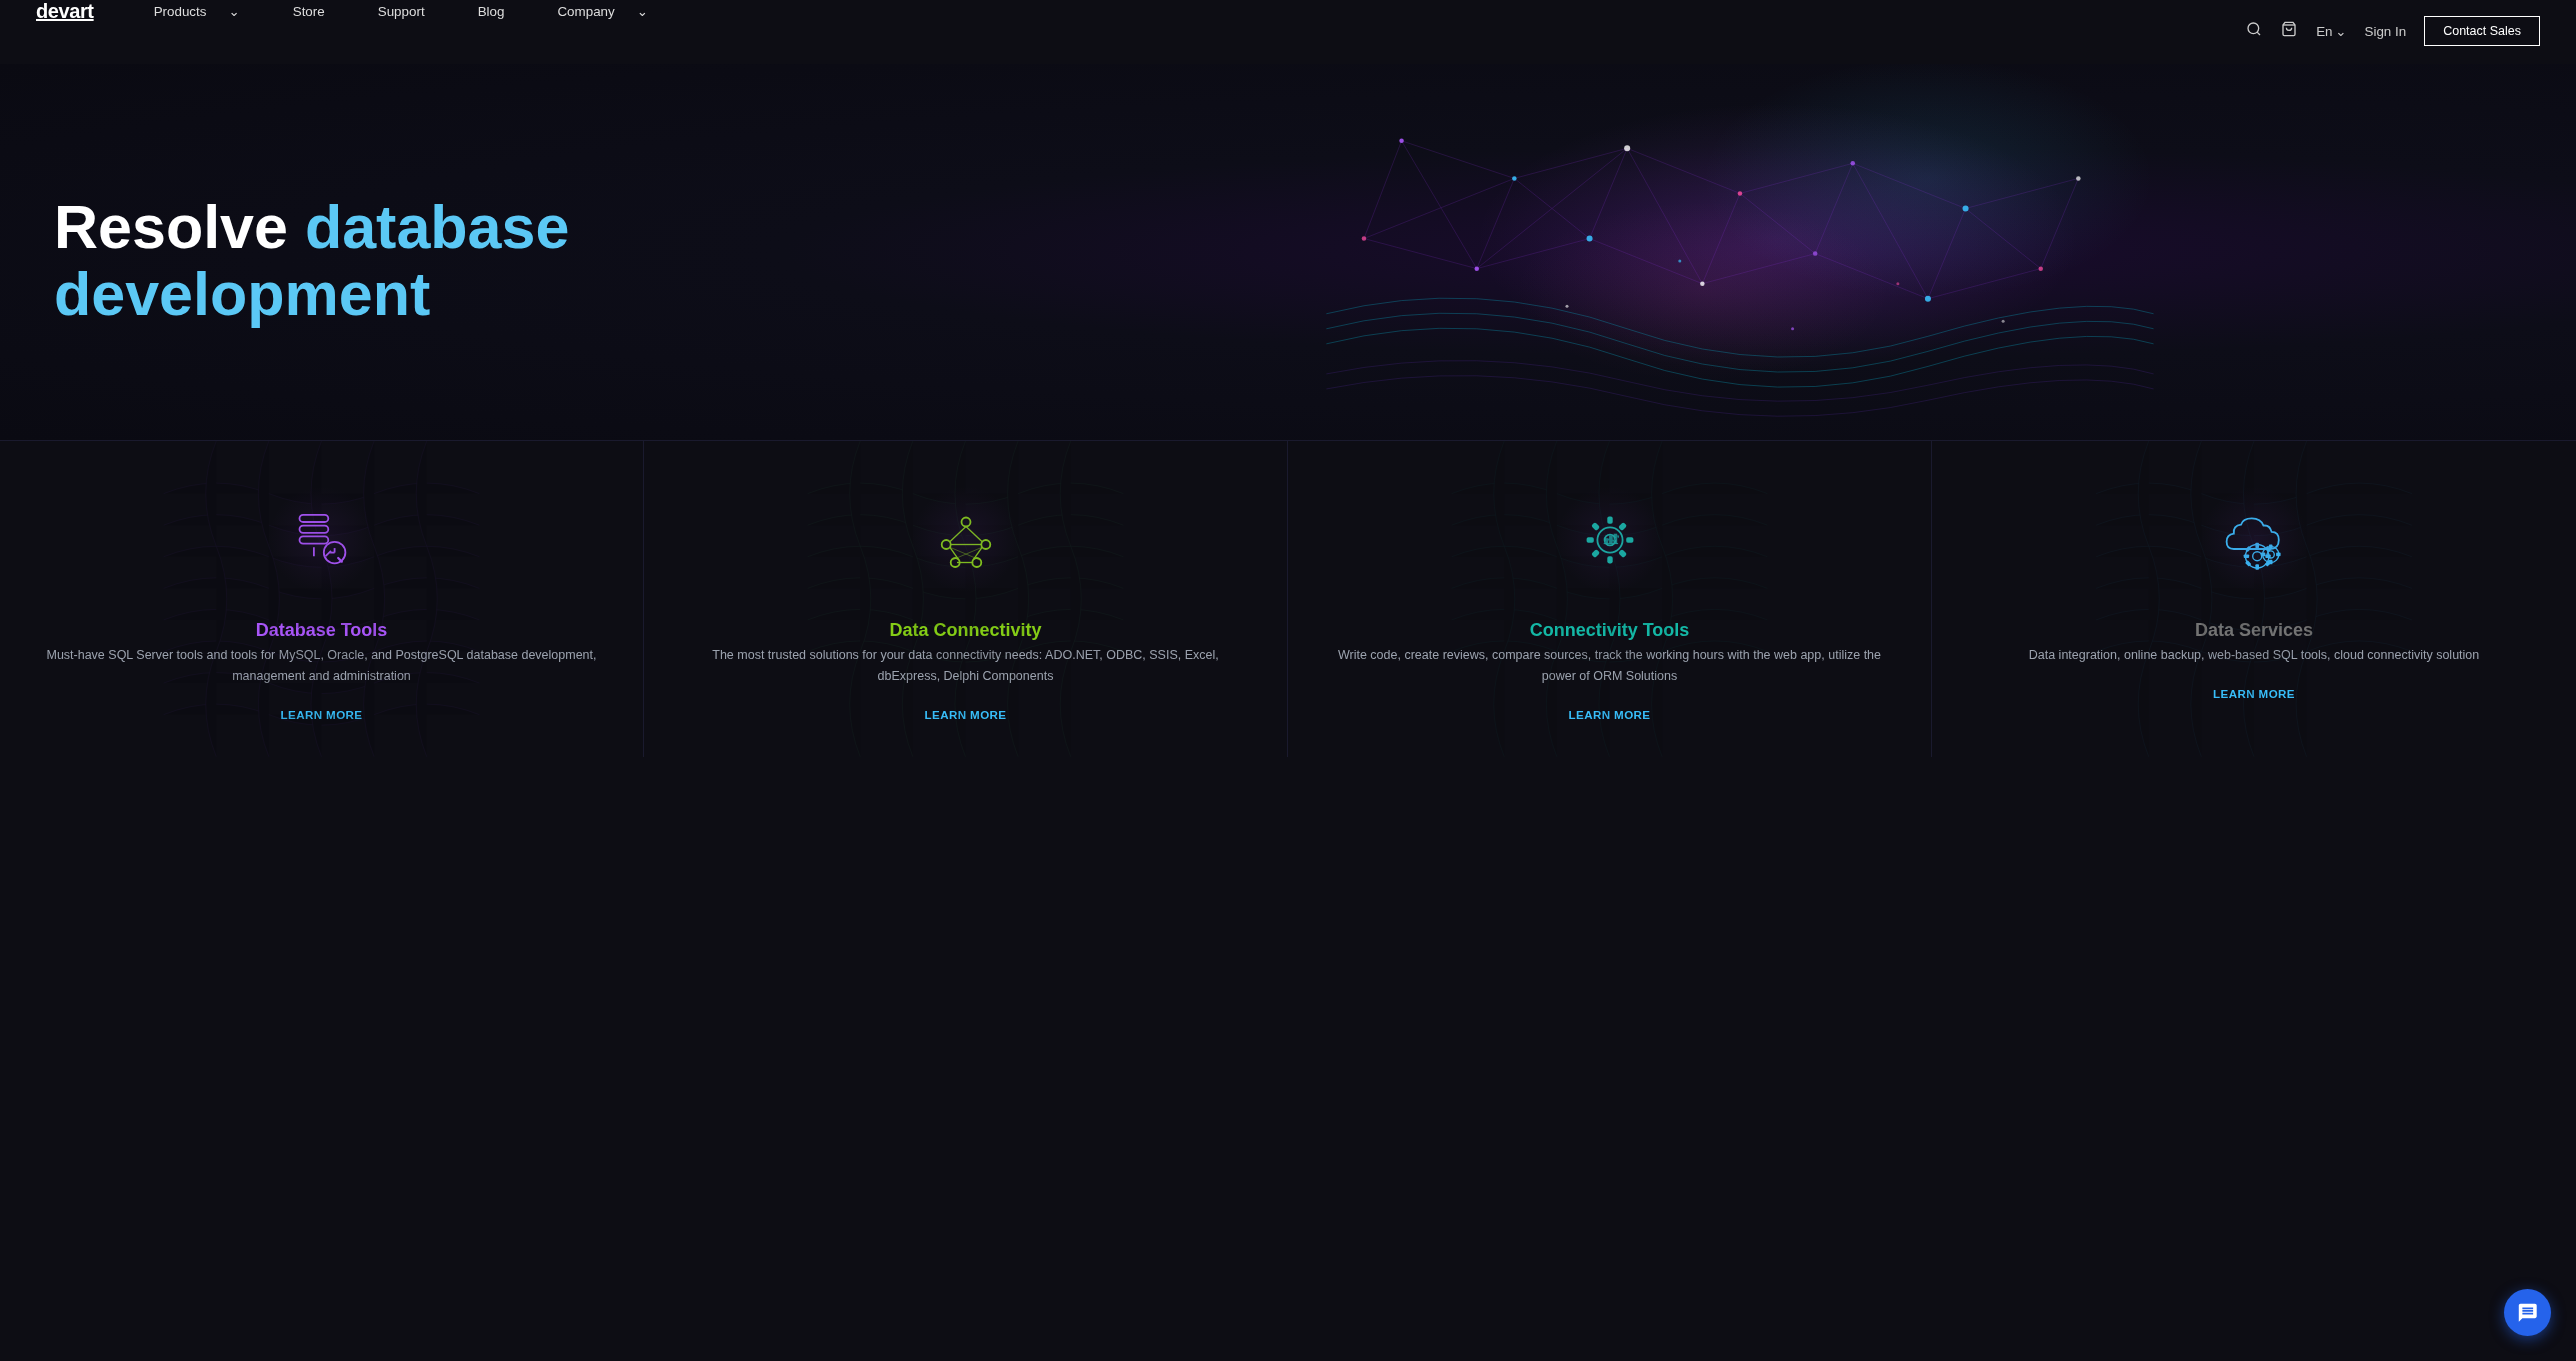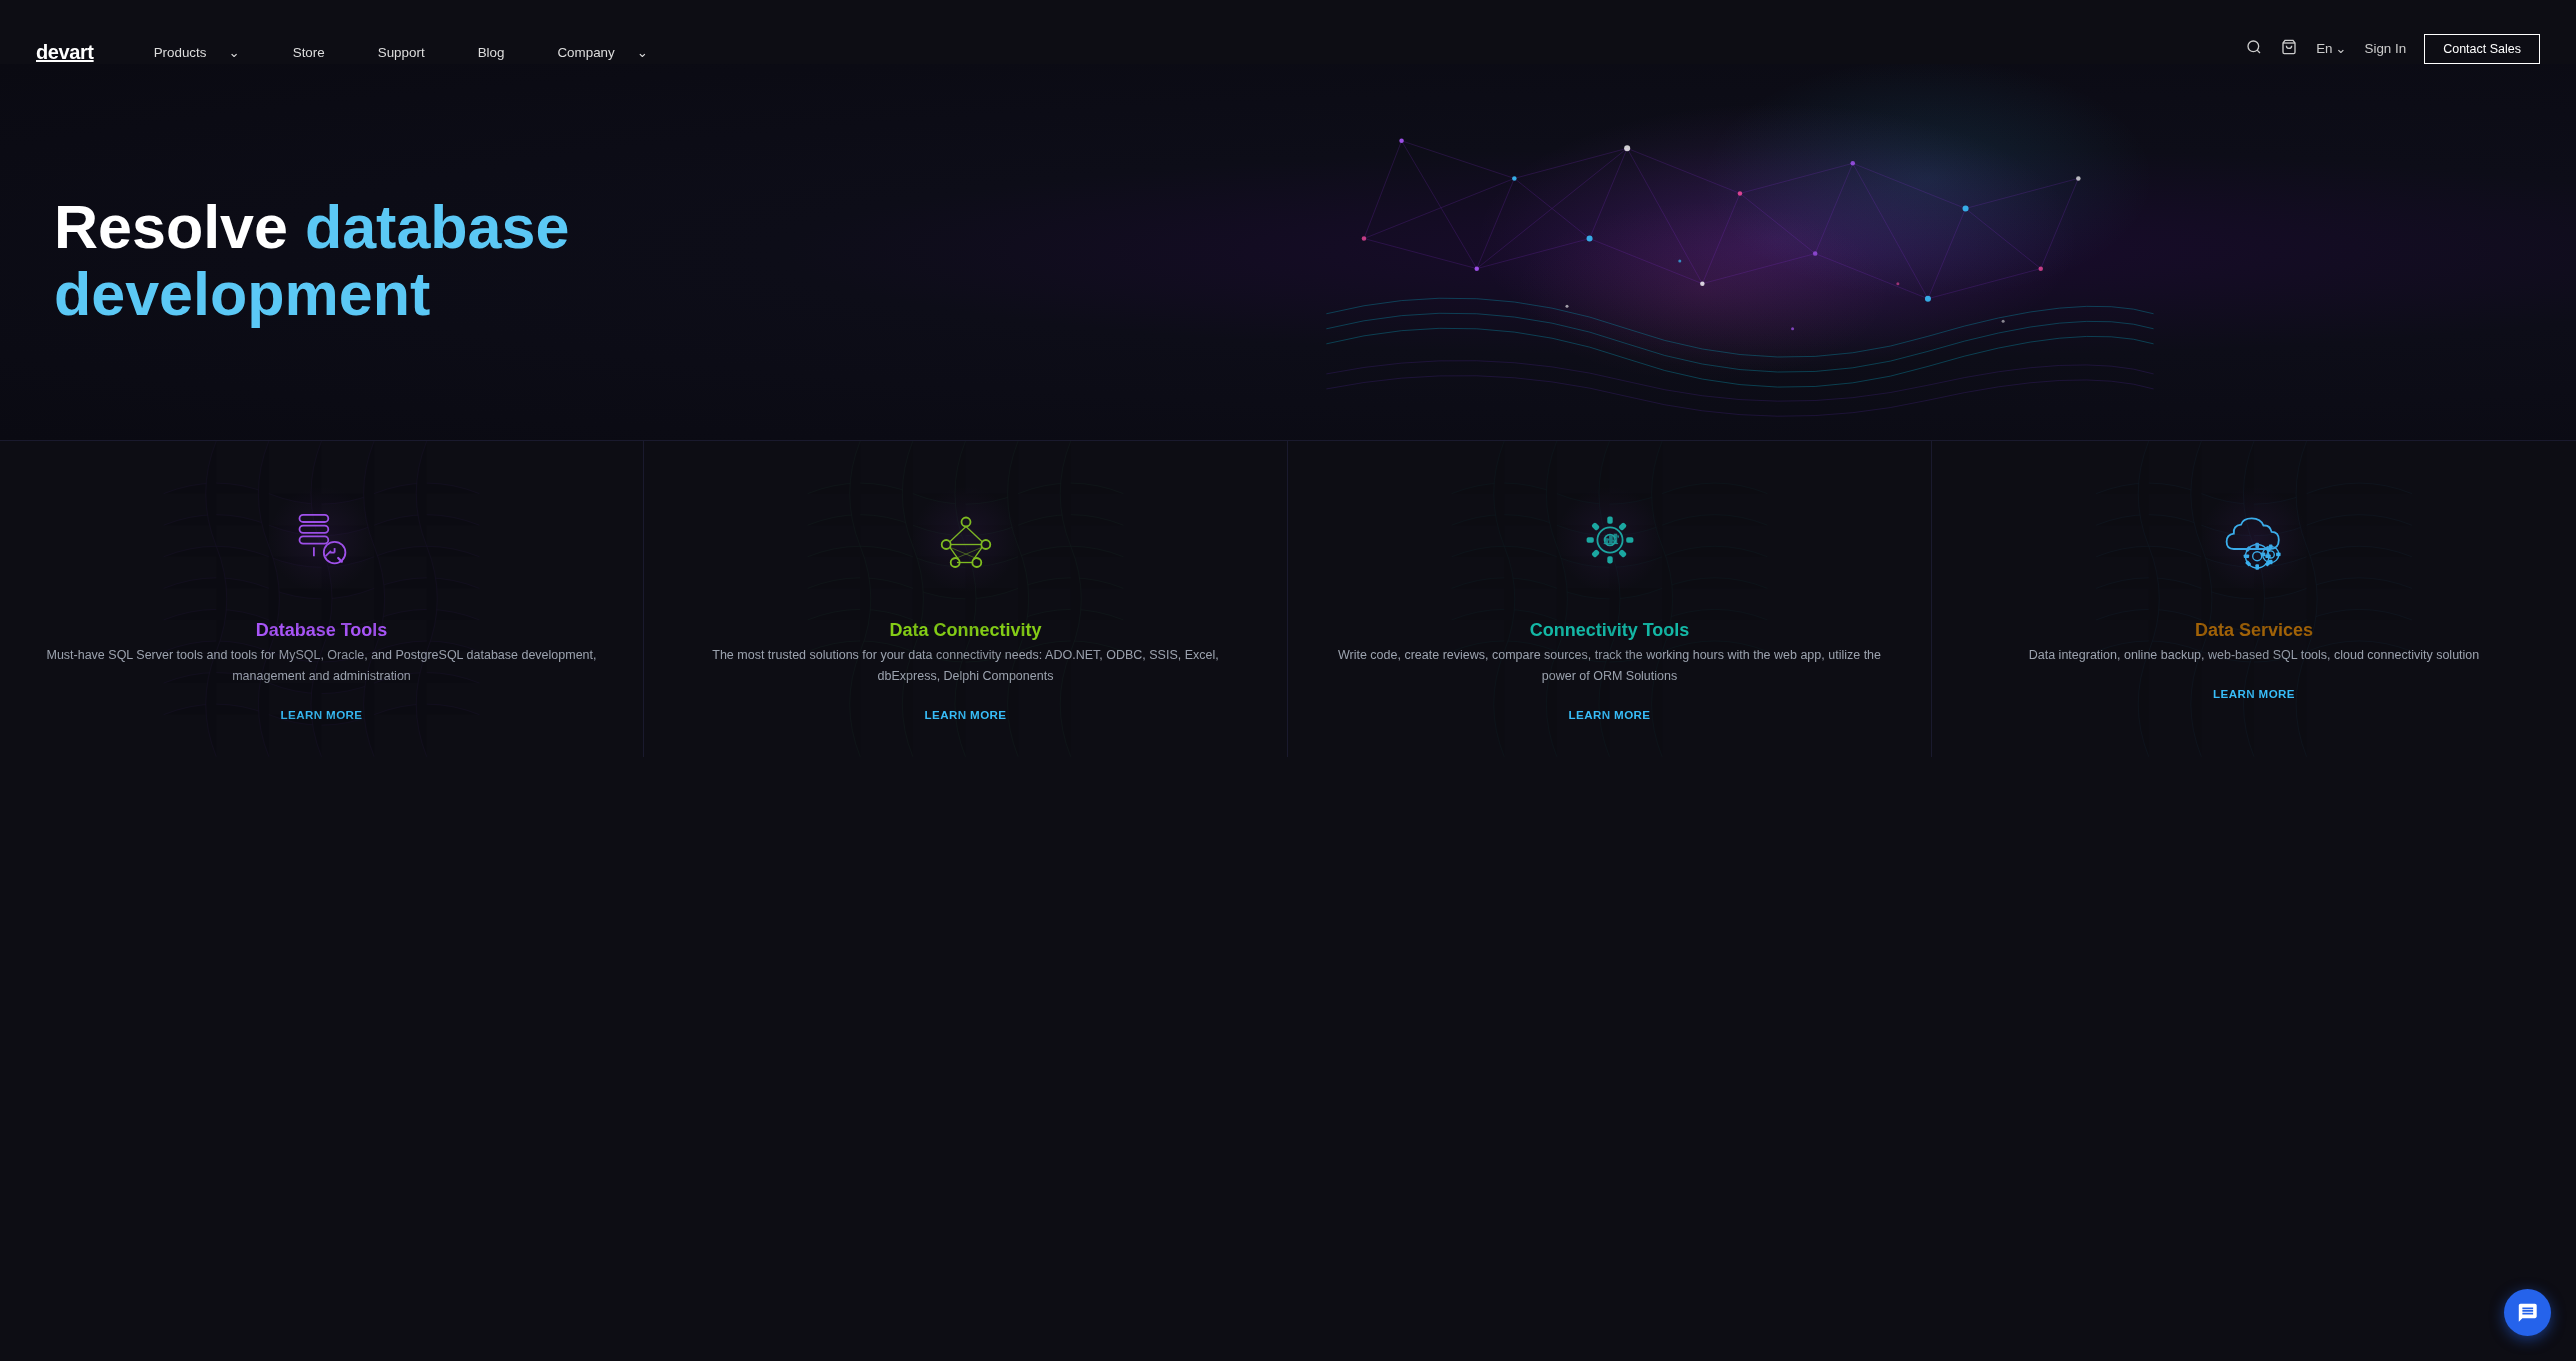--- a/index.html
+++ b/index.html
@@ -7,21 +7,21 @@
       font-family: 'Segoe UI', Arial, sans-serif;
       background: #0d0d14;
       color: #fff;
       min-height: 100vh;
       overflow-x: hidden;
     }
 
     
     nav {
       display: flex;
-      align-items: flex-end;
+      align-items: flex-start;
       justify-content: space-between;
       padding: 0 36px;
       height: 64px;
       background: #0d0d14;
       position: relative;
       z-index: 10;
     }
     .nav-left {
       display: flex;
       align-items: center;
@@ -162,21 +162,21 @@
       background: radial-gradient(circle, rgba(80,40,120,0.18) 0%, transparent 70%);
     }
     .card-title {
       font-size: 18px;
       font-weight: 600;
       margin-bottom: 4px;
     }
     .card-title.purple { color: #a855f7; }
     .card-title.green  { color: #84cc16; }
     .card-title.teal   { color: #14b8a6; }
-    .card-title.blue   { color: #a16207; }
+    .card-title.blue   { color: #737373; }
 
     .card-desc {
       font-size: 12.5px;
       color: #9ca3af;
       line-height: 1.65;
       margin-bottom: 21.5px;
     }
     .learn-more {
       color: #38bdf8;
       font-size: 11.6px;

